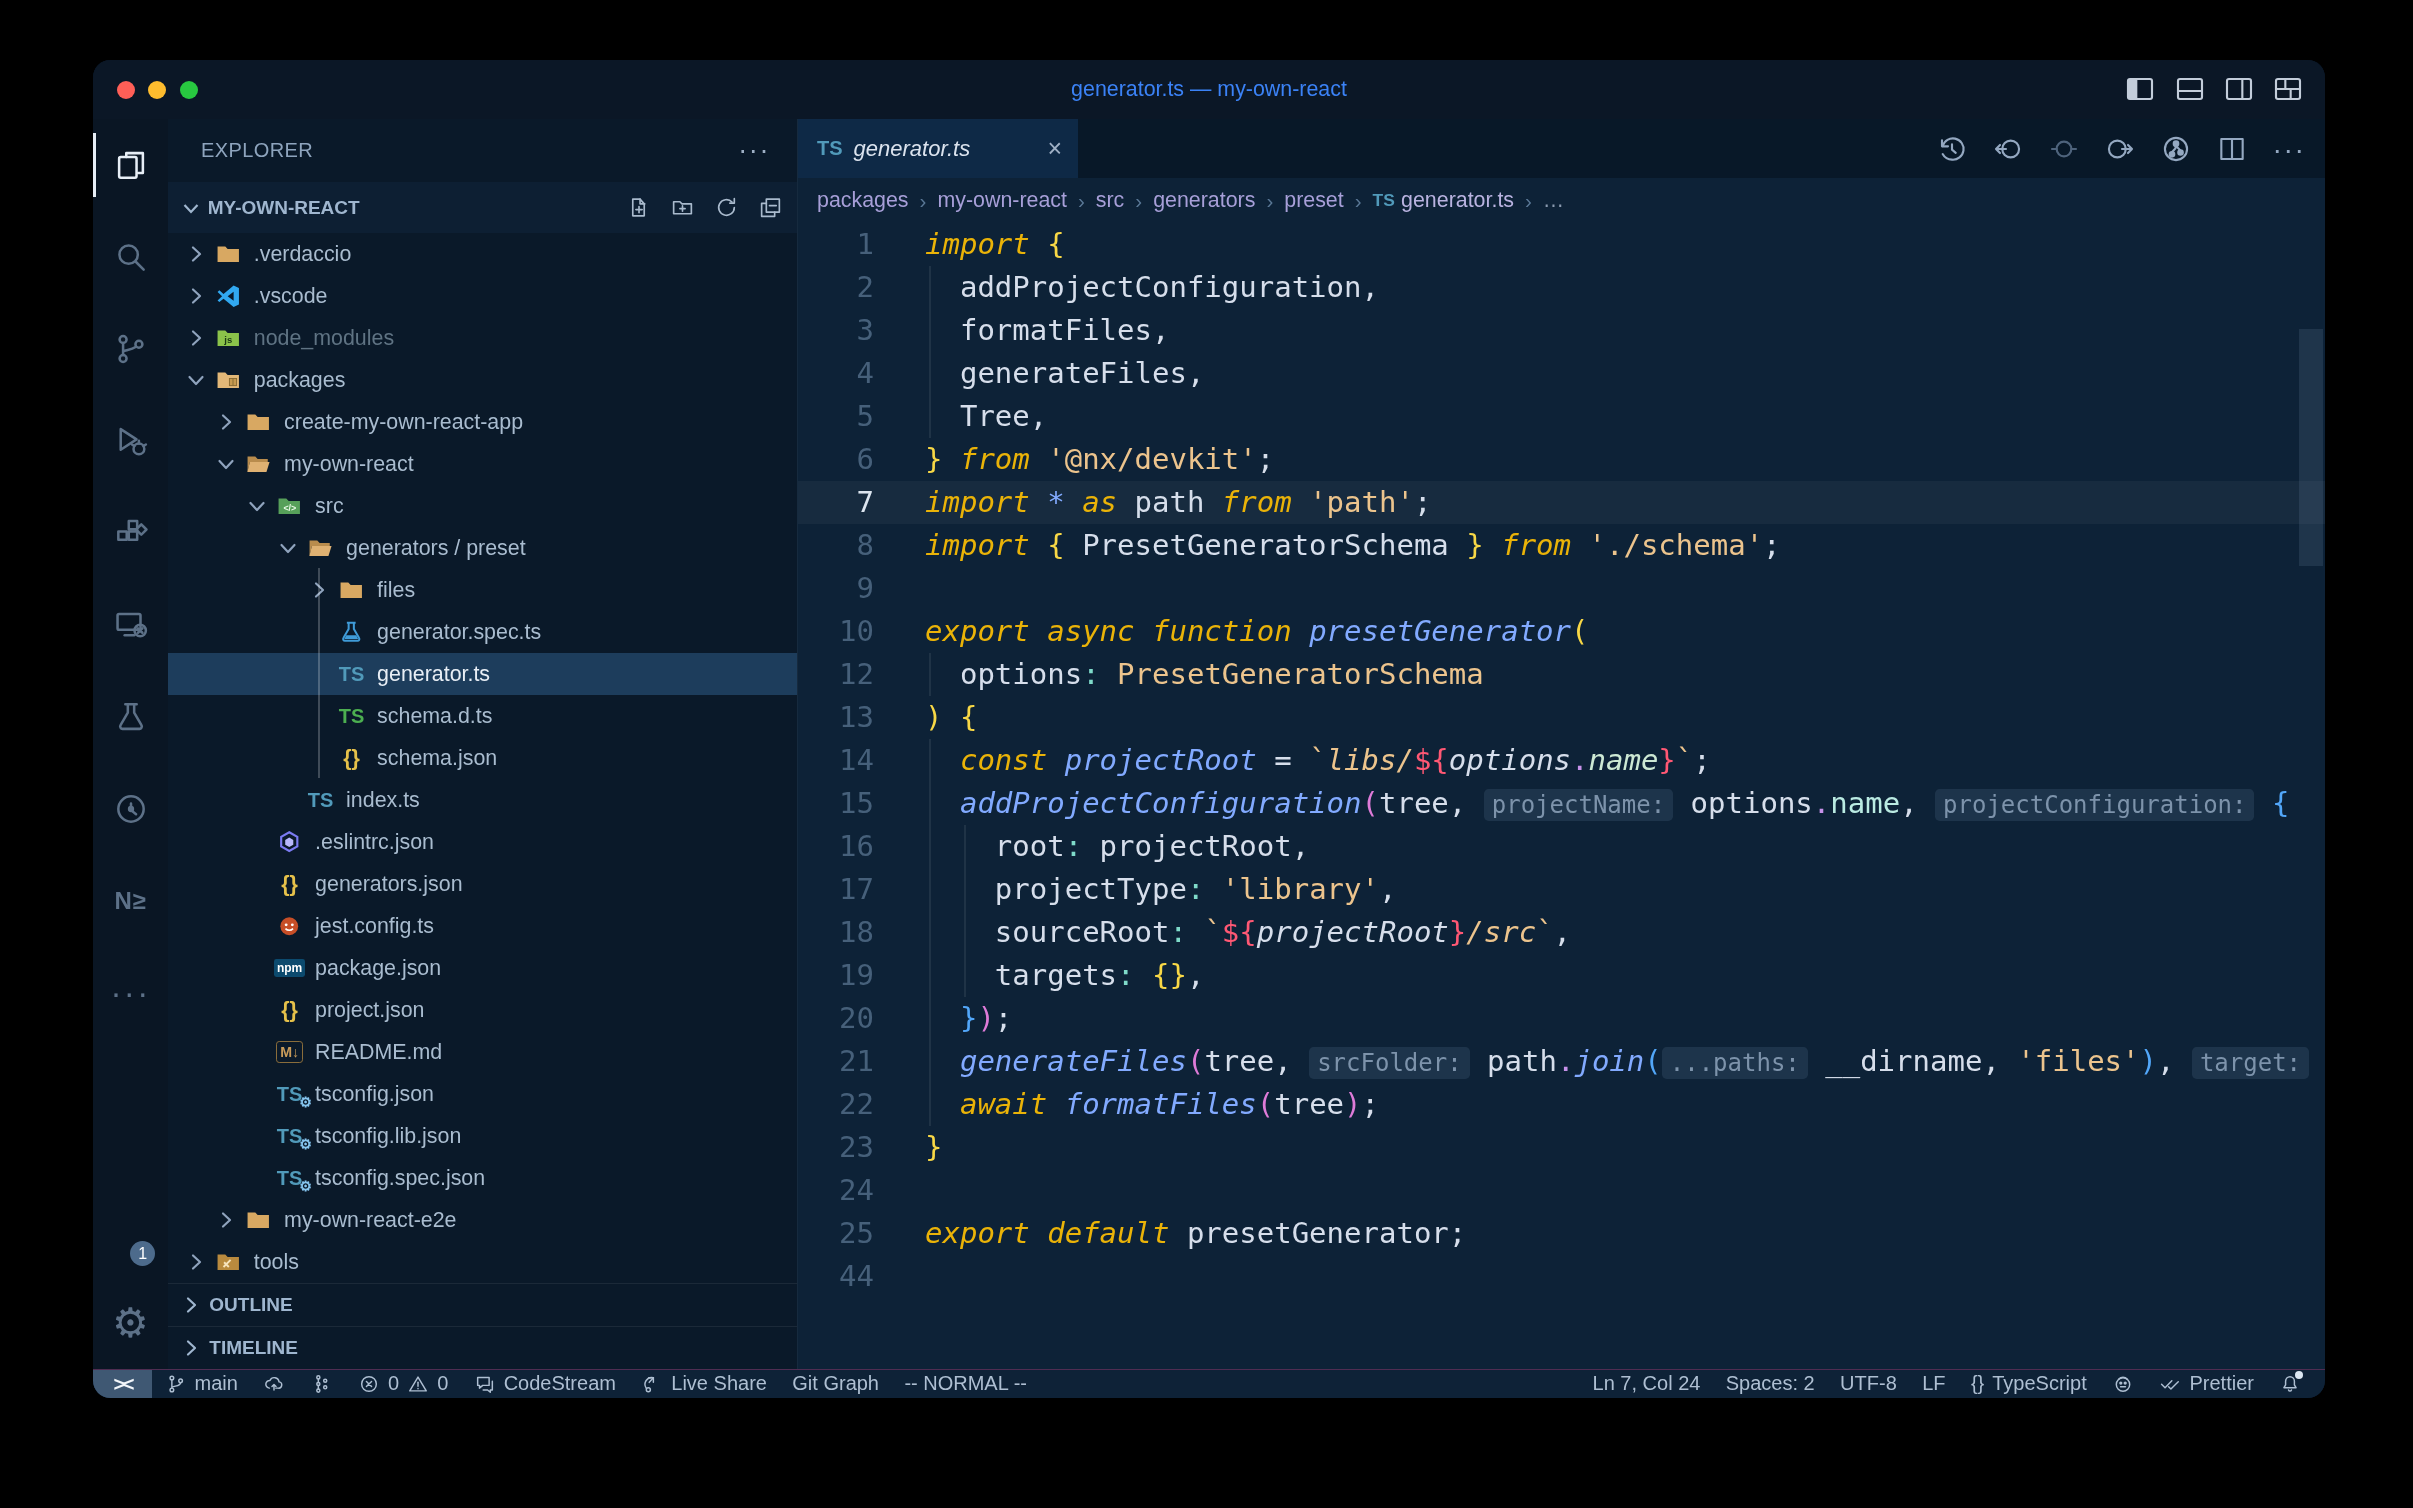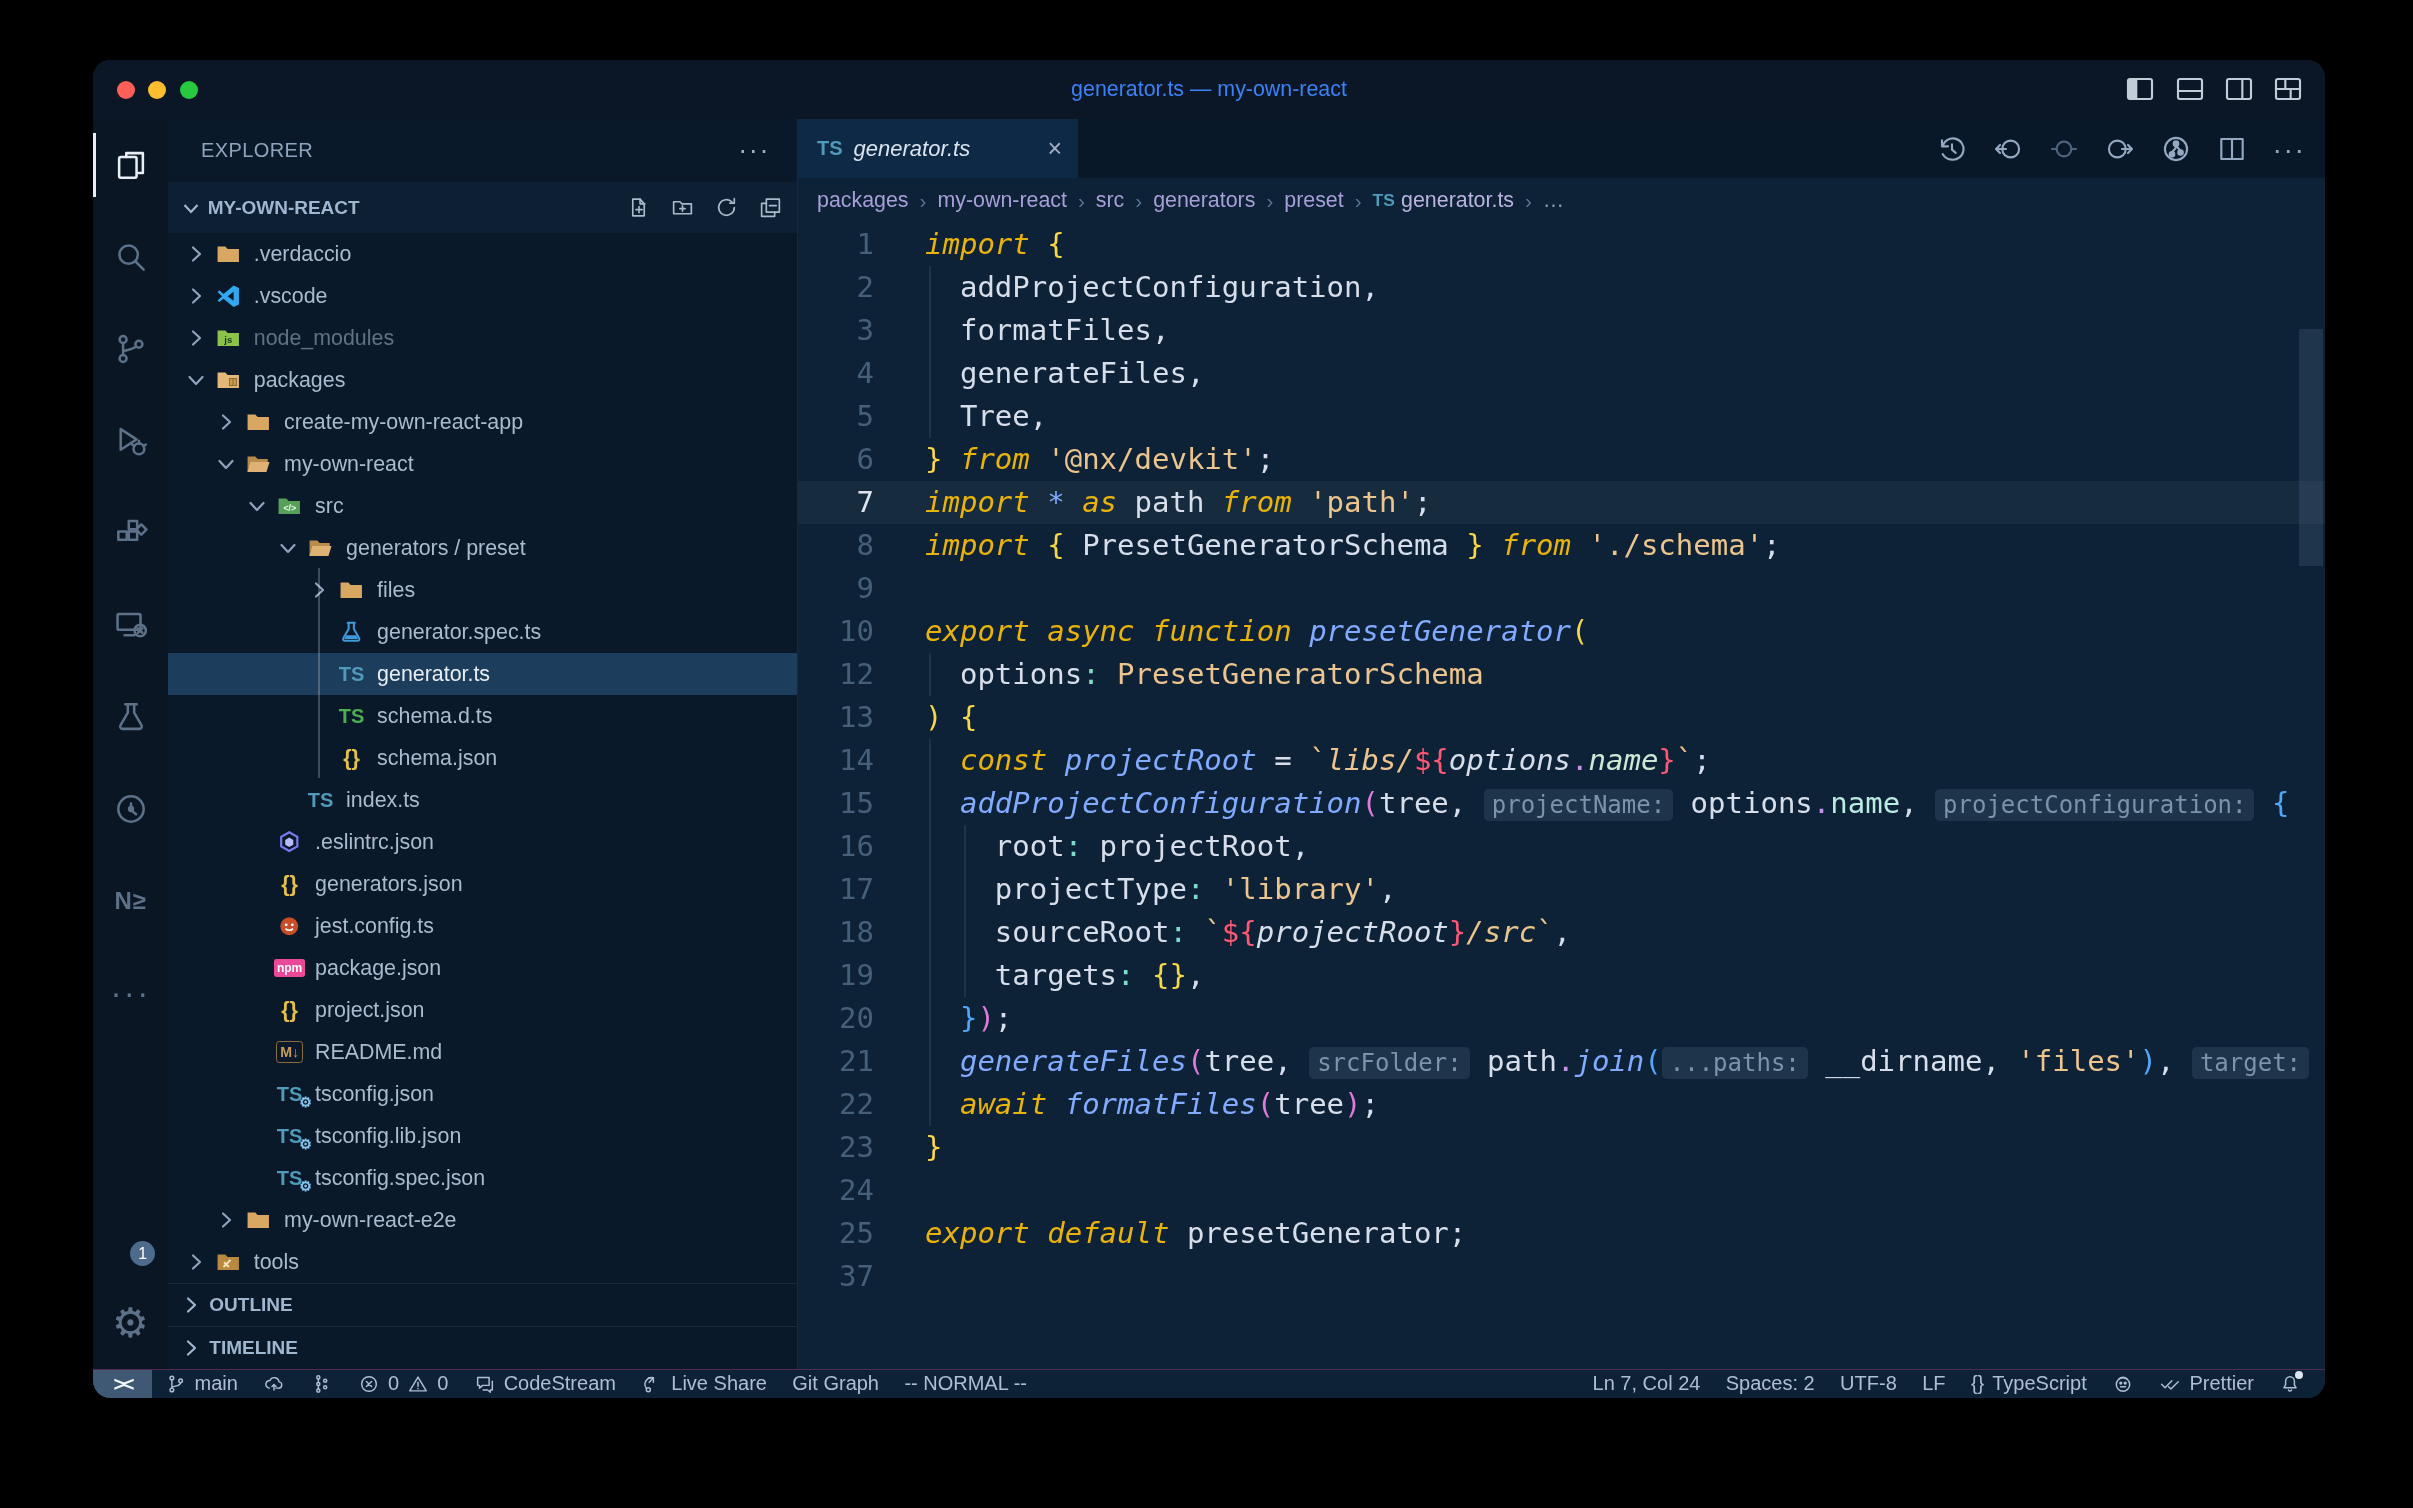--- a/index.html
+++ b/index.html
@@ -47,21 +47,21 @@
   .t-chev{width:30px;height:30px;flex:0 0 auto;color:#8fa3bd;display:flex;align-items:center;justify-content:center;}
   .t-chev svg{width:24px;height:24px;}
   .t-chev.exp svg{transform:rotate(90deg);}
   .t-icon{width:32px;height:32px;flex:0 0 auto;margin:0 9.5px 0 1.6px;display:flex;align-items:center;justify-content:center;position:relative;}
   .t-icon svg{width:28.5px;height:28.5px;}
   .fic{font-weight:700;}
   .fic.ts{color:#519aba;font-size:20px;font-family:"Liberation Sans",sans-serif;position:relative;}
   .fic.tsg{color:#4caf50;font-size:20px;}
   .fic.ts .gear{position:absolute;right:-9.5px;bottom:-4.7px;font-style:normal;font-size:14.2px;color:#86c5ef;}
   .fic.br{color:#e6c14a;font-size:21.4px;}
-  .fic.npm{background:#ec4899;color:#fff;font-size:12px;padding:2.4px 3.2px;border-radius:2.4px;}
+  .fic.npm{background:#0c4a6e;color:#fff;font-size:12px;padding:2.4px 3.2px;border-radius:2.4px;}
   .fic.md{border:1.6px solid #8a6d3b;color:#c89b5a;font-size:14.2px;padding:1.6px 3.2px;border-radius:3.2px;}
   #tree-guide{position:absolute;width:1.6px;background:rgba(255,255,255,0.22);}
   .sb-panel{height:42px;display:flex;align-items:center;border-top:1.6px solid rgba(255,255,255,0.07);
     color:#9fb6cf;font-weight:700;font-size:19px;flex:0 0 auto;padding-left:11px;cursor:pointer;}
   .sb-panel .chev{width:24px;height:24px;margin-right:6.3px;color:#9fb6cf;}
   
   #editor{flex:1 1 auto;background:#0d2237;display:flex;flex-direction:column;position:relative;min-width:0;border-left:0.8px solid rgba(255,255,255,0.04);}
   #tabbar{height:59px;background:#081828;display:flex;align-items:stretch;flex:0 0 auto;position:relative;}
   #tab-active{width:245px;background:#0e2946;display:flex;align-items:center;padding:0 16px 0 19px;gap:11px;cursor:pointer;}
   #tab-label{color:#dbe3ee;font-size:22px;font-style:italic;flex:1;}
@@ -612,21 +612,21 @@
           <div class="code-line"><span class="ln">16</span><span class="guide" style="left:131px"></span><span class="guide" style="left:166px"></span><span class="tok-v">    root</span><span class="tok-c">:</span><span class="tok-v"> projectRoot,</span></div>
           <div class="code-line"><span class="ln">17</span><span class="guide" style="left:131px"></span><span class="guide" style="left:166px"></span><span class="tok-v">    projectType</span><span class="tok-c">:</span><span class="tok-v"> </span><span class="tok-s">'library'</span><span class="tok-v">,</span></div>
           <div class="code-line"><span class="ln">18</span><span class="guide" style="left:131px"></span><span class="guide" style="left:166px"></span><span class="tok-v">    sourceRoot</span><span class="tok-c">:</span><span class="tok-v"> </span><span class="tok-s">`</span><span class="tok-r">${</span><span class="tok-vi">projectRoot</span><span class="tok-r">}</span><span class="tok-si">/src</span><span class="tok-s">`</span><span class="tok-v">,</span></div>
           <div class="code-line"><span class="ln">19</span><span class="guide" style="left:131px"></span><span class="guide" style="left:166px"></span><span class="tok-v">    targets</span><span class="tok-c">:</span><span class="tok-v"> </span><span class="tok-b1">{}</span><span class="tok-v">,</span></div>
           <div class="code-line"><span class="ln">20</span><span class="guide" style="left:131px"></span><span class="tok-v">  </span><span class="tok-b3">}</span><span class="tok-b2">)</span><span class="tok-v">;</span></div>
           <div class="code-line"><span class="ln">21</span><span class="guide" style="left:131px"></span><span class="tok-v">  </span><span class="tok-f">generateFiles</span><span class="tok-b2">(</span><span class="tok-v">tree</span><span class="tok-v">, </span><span class="tok-h">srcFolder:</span><span class="tok-v"> path</span><span class="tok-d">.</span><span class="tok-f">join</span><span class="tok-b3">(</span><span class="tok-h">...paths:</span><span class="tok-v"> __dirname</span><span class="tok-v">, </span><span class="tok-s">'files'</span><span class="tok-b3">)</span><span class="tok-v">, </span><span class="tok-h">target:</span><span class="tok-v"> pr</span></div>
           <div class="code-line"><span class="ln">22</span><span class="guide" style="left:131px"></span><span class="tok-v">  </span><span class="tok-k">await </span><span class="tok-f">formatFiles</span><span class="tok-b2">(</span><span class="tok-v">tree</span><span class="tok-b2">)</span><span class="tok-v">;</span></div>
           <div class="code-line"><span class="ln">23</span><span class="tok-b1">}</span></div>
           <div class="code-line"><span class="ln">24</span></div>
           <div class="code-line"><span class="ln">25</span><span class="tok-k">export </span><span class="tok-k">default </span><span class="tok-v">presetGenerator;</span></div>
-          <div class="code-line"><span class="ln">37</span></div>
+          <div class="code-line"><span class="ln">44</span></div>
           <div id="vscrollbar">
             <div id="vslider"></div>
           </div>
 
       </div>
     </div>
   </div>
   <div id="statusbar">
     <div id="sb-left">
         <div class="sb-item" id="remote">

